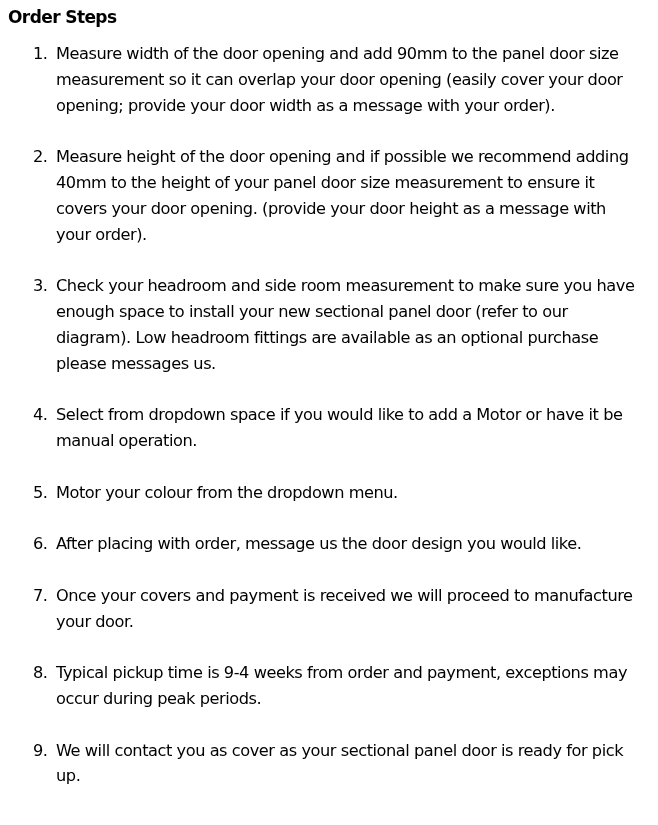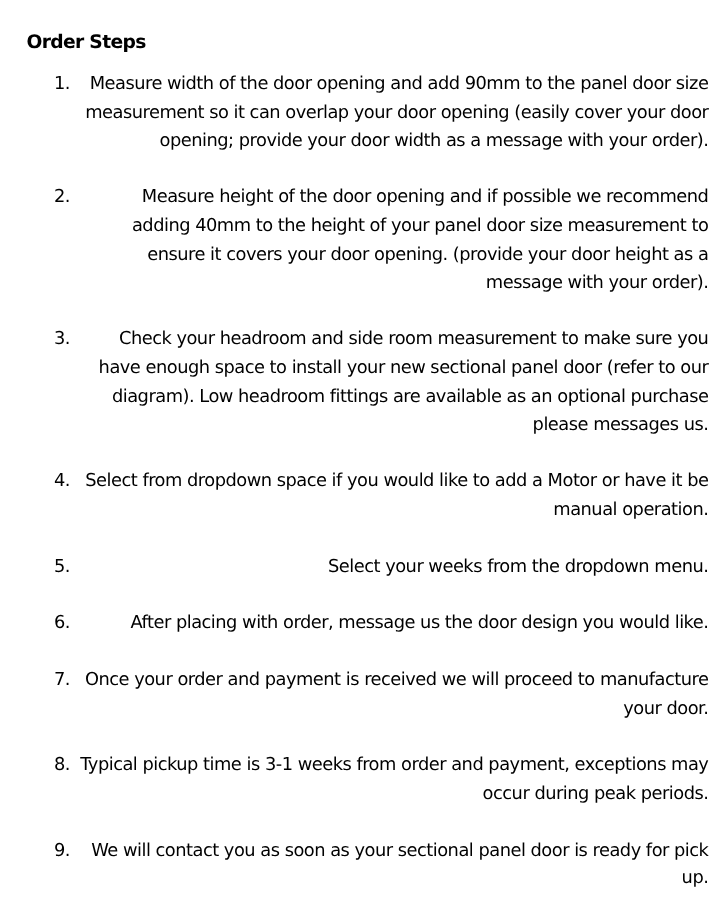--- a/index.html
+++ b/index.html
@@ -9,22 +9,21 @@
   }
   body {
     width: 658px;
     height: 825px;
     overflow: hidden;
     font-family: "DejaVu Sans", sans-serif;
     color: #000000;
   }
   .page {
     position: relative;
-    padding: 5px 0 0 24px;
-    margin-top: 22px;
+    padding: 5px 0 0 8px;
   }
   .title {
     font-family: "DejaVu Sans", sans-serif;
     font-weight: bold;
     font-size: 17px;
     letter-spacing: -0.6px;
     line-height: 24px;
     margin: 0 0 12px 0;
   }
   ol.steps {
@@ -41,21 +40,20 @@
     line-height: 25.8px;
     margin-bottom: 25.8px;
   }
   ol.steps li .num {
     position: absolute;
     left: 25px;
     top: 0;
   }
   ol.steps li .txt {
     display: block;
-    text-align: right;
   }
 </style>
 </head>
 <body>
 
 <div class="page">
   <div class="title">Order Steps</div>
   <ol class="steps">
     <li>
       <span class="num">1.</span>
@@ -68,32 +66,32 @@
     <li>
       <span class="num">3.</span>
       <span class="txt">Check your headroom and side room measurement to make sure you have enough space to install your new sectional panel door (refer to our diagram). Low headroom fittings are available as an optional purchase please messages us.</span>
     </li>
     <li>
       <span class="num">4.</span>
       <span class="txt">Select from dropdown space if you would like to add a Motor or have it be manual operation.</span>
     </li>
     <li>
       <span class="num">5.</span>
-      <span class="txt">Select your weeks from the dropdown menu.</span>
+      <span class="txt">Motor your colour from the dropdown menu.</span>
     </li>
     <li>
       <span class="num">6.</span>
       <span class="txt">After placing with order, message us the door design you would like.</span>
     </li>
     <li>
       <span class="num">7.</span>
-      <span class="txt">Once your order and payment is received we will proceed to manufacture your door.</span>
+      <span class="txt">Once your covers and payment is received we will proceed to manufacture your door.</span>
     </li>
     <li>
       <span class="num">8.</span>
-      <span class="txt">Typical pickup time is 3-1 weeks from order and payment, exceptions may occur during peak periods.</span>
+      <span class="txt">Typical pickup time is 9-4 weeks from order and payment, exceptions may occur during peak periods.</span>
     </li>
     <li>
       <span class="num">9.</span>
-      <span class="txt">We will contact you as soon as your sectional panel door is ready for pick up.</span>
+      <span class="txt">We will contact you as cover as your sectional panel door is ready for pick up.</span>
     </li>
   </ol>
 </div>
 
 </body></html>

